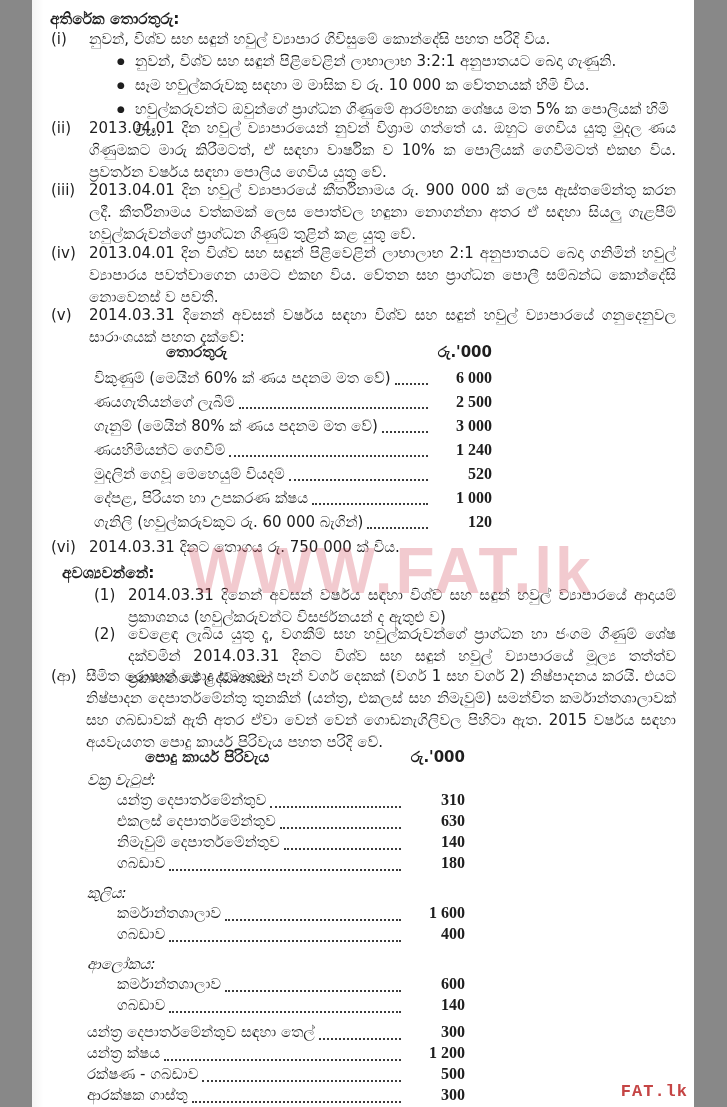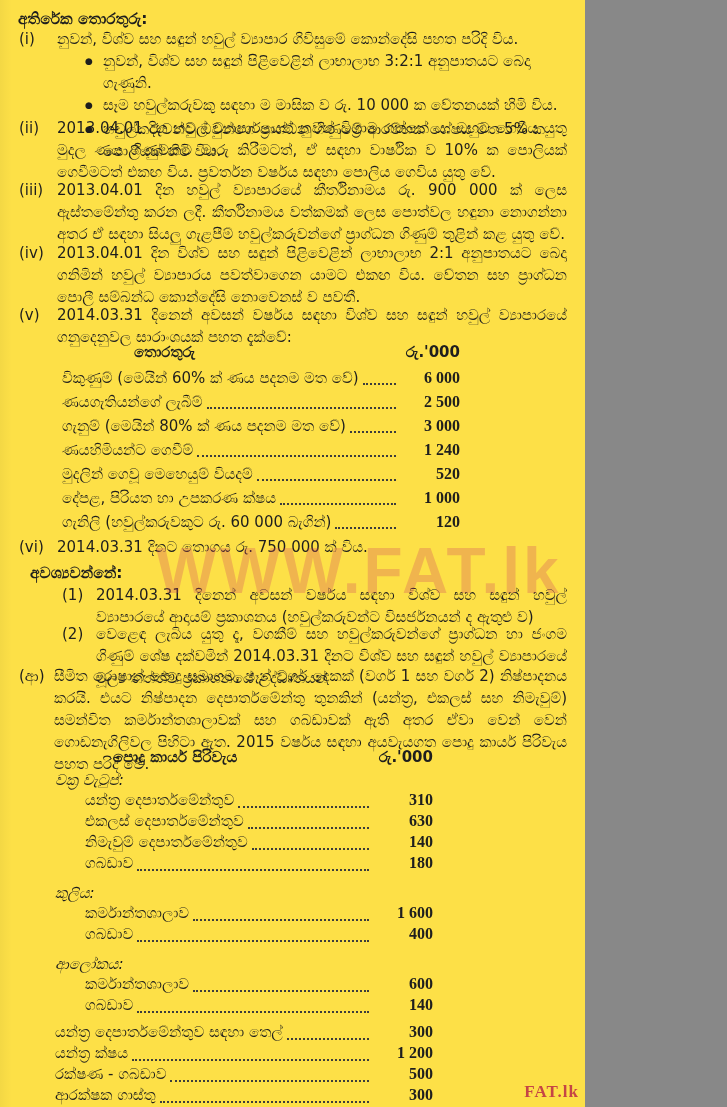--- a/index.html
+++ b/index.html
@@ -1,23 +1,24 @@
 <!DOCTYPE html>
 <html><head>
 <meta charset="utf-8">
 <style>
   html,body { margin:0; padding:0; background:#888; }
   .page {
     position:relative;
-    width:585px; height:1107px;
-    background:#fde047;
+    width:662px; height:1107px;
+    background:#ffffff;
     font-family:"DejaVu Sans", sans-serif;
     color:#1e1e1e;
     overflow:hidden;
     font-size:15px;
+    margin-left:32px;
   }
   .page::after{ 
     content:""; position:absolute; inset:0; pointer-events:none;
     background:linear-gradient(90deg, rgba(0,0,0,0.04) 0, rgba(0,0,0,0) 12px, rgba(0,0,0,0) 700px, rgba(0,0,0,0.05) 727px);
   }
   .blk { position:absolute; right:18px; line-height:22px; }
   .sec-heading { font-weight:bold; font-size:15.5px; }
   .item { display:flex; }
   .ilabel { flex:0 0 43px; padding-left:5px; box-sizing:border-box; }
   .itext { flex:1; text-align:justify; }
@@ -49,21 +50,21 @@
   
   .wm-center {
     position:absolute; left:156px; top:534px; z-index:3;
     font-family:"Liberation Sans", sans-serif;
     font-weight:bold; font-size:64px; letter-spacing:3px;
     color:rgba(213,78,96,0.30); white-space:nowrap;
     pointer-events:none;
   }
   .wm-corner {
     position:absolute; right:6px; top:1082px; z-index:3;
-    font-family:Liberation Serif, serif;
+    font-family:Liberation Mono, monospace;
     font-weight:bold; font-size:17px; letter-spacing:1px;
     color:#c54545;
   }
 </style>
 </head>
 <body>
 
 <div class="page">
 
   <div class="wm-center">WWW.FAT.lk</div>

